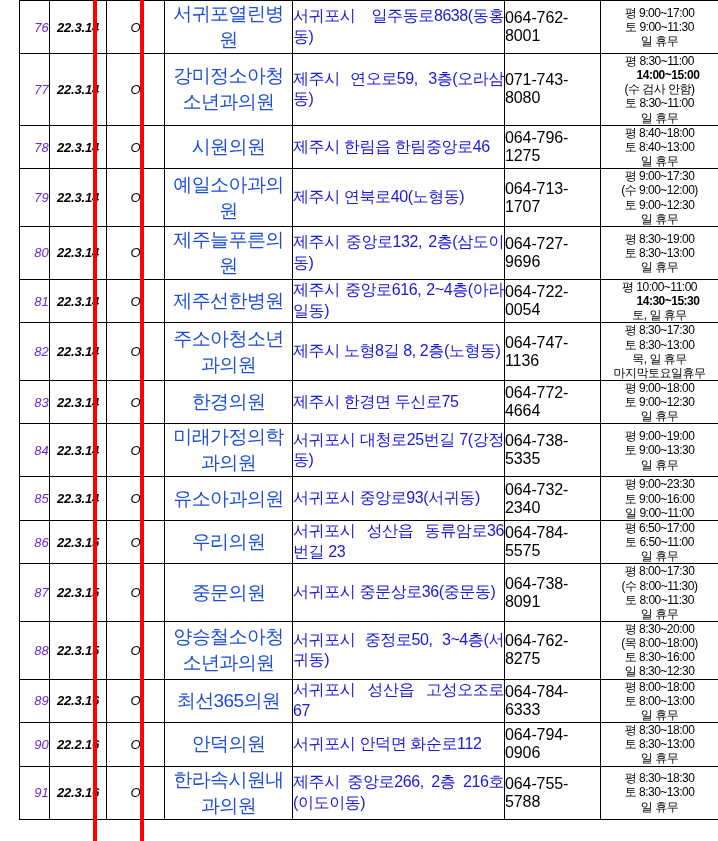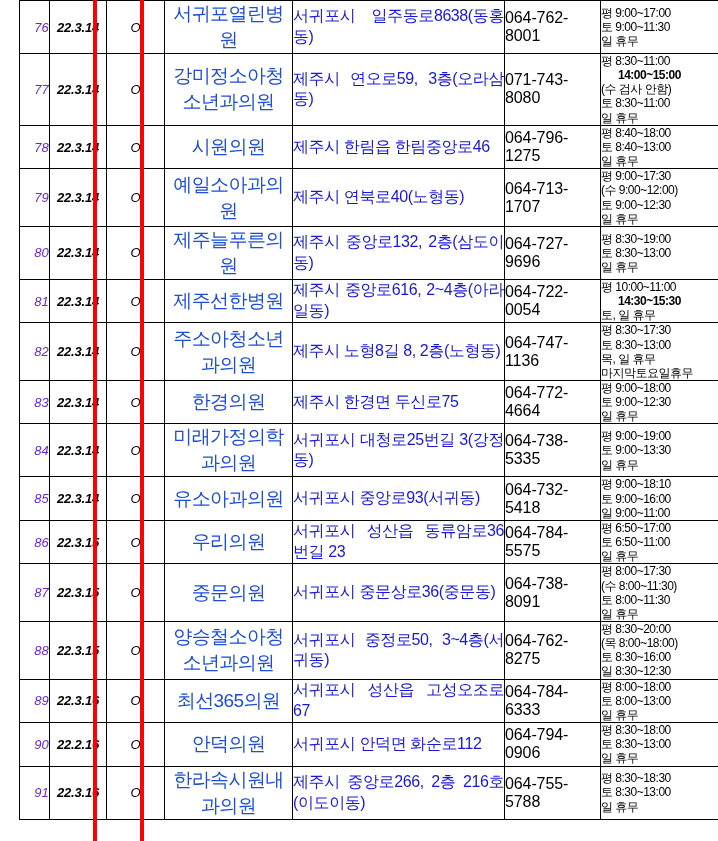--- a/index.html
+++ b/index.html
@@ -96,21 +96,21 @@
   .cell-hours {
     font-size: 12px;
     color: #000;
     padding: 1px 0 1px 2px;
     line-height: 1.18;
     letter-spacing: -0.5px;
     vertical-align: middle;
     text-align: left;
     white-space: nowrap;
   }
-  .cell-hours .hline { display: block; }
+  .cell-hours .hline { display: block; text-align: center; }
   .cell-hours .hline.indent { padding-left: 17px; font-weight: bold; }
 
   
   .redline {
     position: absolute;
     top: 0;
     width: 4px;
     height: 841px;
     background: #fe0000;
     z-index: 5;
@@ -252,37 +252,37 @@
             <span class="hline">평 9:00~18:00</span>
             <span class="hline">토 9:00~12:30</span>
             <span class="hline">일 휴무</span>
           </td>
         </tr>
         <tr>
           <td class="cell-no">84</td>
           <td class="cell-date">22.3.14</td>
           <td class="cell-mark">O</td>
           <td class="cell-name">미래가정의학과의원</td>
-          <td class="cell-addr">서귀포시 대청로25번길 3(강정동)</td>
+          <td class="cell-addr">서귀포시 대청로25번길 7(강정동)</td>
           <td class="cell-tel">064-738-5335</td>
           <td class="cell-hours">
             <span class="hline">평 9:00~19:00</span>
             <span class="hline">토 9:00~13:30</span>
             <span class="hline">일 휴무</span>
           </td>
         </tr>
         <tr>
           <td class="cell-no">85</td>
           <td class="cell-date">22.3.14</td>
           <td class="cell-mark">O</td>
           <td class="cell-name">유소아과의원</td>
           <td class="cell-addr">서귀포시 중앙로93(서귀동)</td>
-          <td class="cell-tel">064-732-5418</td>
-          <td class="cell-hours">
-            <span class="hline">평 9:00~18:10</span>
+          <td class="cell-tel">064-732-2340</td>
+          <td class="cell-hours">
+            <span class="hline">평 9:00~23:30</span>
             <span class="hline">토 9:00~16:00</span>
             <span class="hline">일 9:00~11:00</span>
           </td>
         </tr>
         <tr>
           <td class="cell-no">86</td>
           <td class="cell-date">22.3.15</td>
           <td class="cell-mark">O</td>
           <td class="cell-name">우리의원</td>
           <td class="cell-addr just">서귀포시 성산읍 동류암로36번길 23</td>

